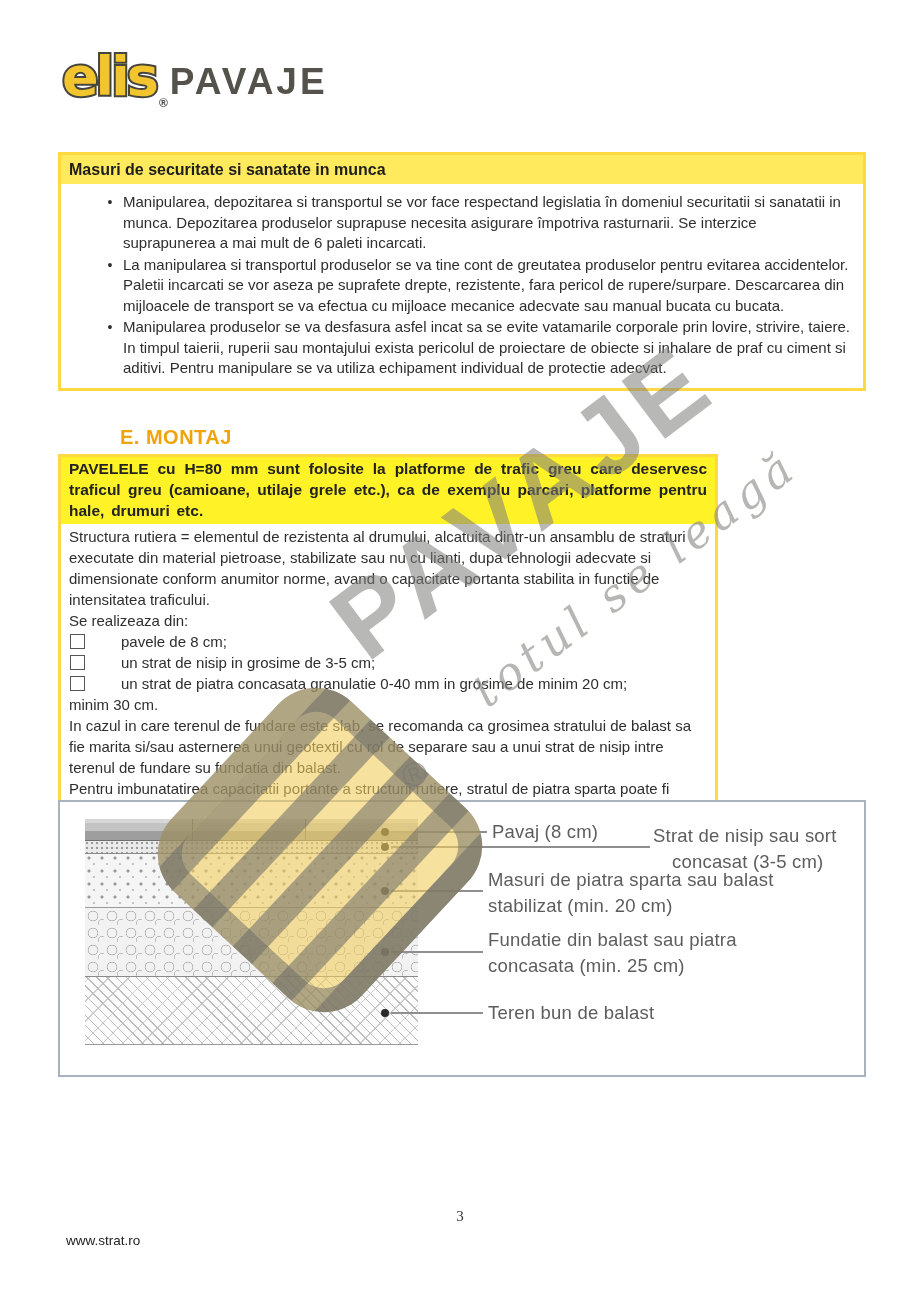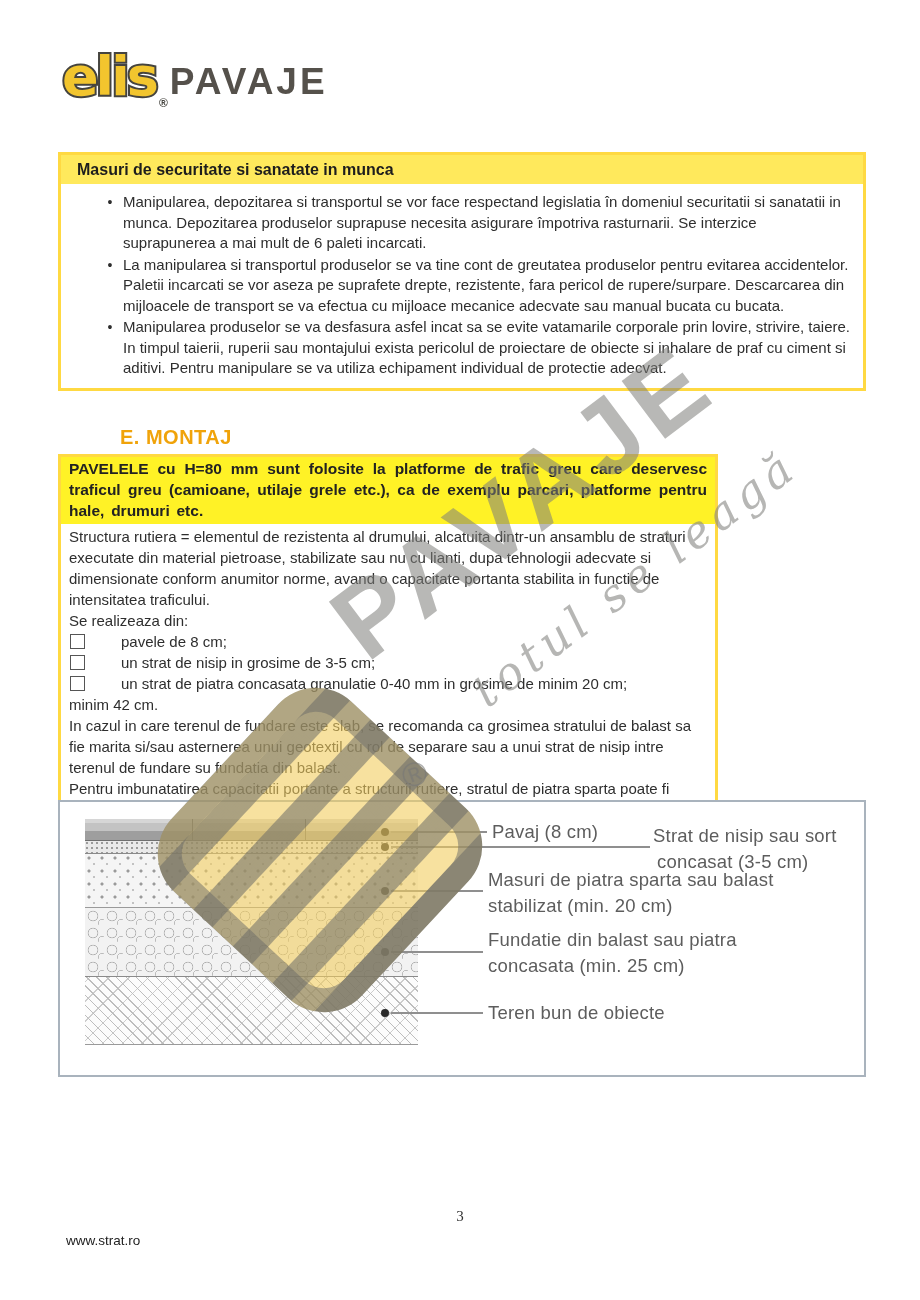--- a/index.html
+++ b/index.html
@@ -20,21 +20,21 @@
     font-size:37px;font-weight:bold;color:var(--logo_gray);
     letter-spacing:3px;margin:10px 0 0 14px;
   }
   
   .sec-box{
     position:absolute;left:58px;top:152px;width:808px;box-sizing:border-box;
     border:3px solid var(--accent_border);background:#fff;
   }
   .sec-title{
     background:var(--title_bar);font-weight:bold;font-size:16px;line-height:20px;
-    padding:5px 16px 4px;color:#1d1d1d;
+    padding:5px 8px 4px;color:#1d1d1d;
   }
   .sec-bullets{padding:7px 12px 9px 0;}
   .bullet-row{display:flex;font-size:15px;line-height:20.5px;margin-top:1px;}
   .bullet-dot{flex:0 0 26px;margin-left:36px;text-align:center;font-size:14px;}
   .bullet-text{flex:1;}
   
   .montaj-heading{
     position:absolute;left:120px;top:426px;font-size:20px;font-weight:bold;
     color:var(--montaj_heading);letter-spacing:0.5px;
   }
@@ -178,21 +178,21 @@
         </div>
 
         <div class="chk-row">
           <span class="chk-box"></span>
           <span>un strat de piatra concasata granulatie 0-40 mm in grosime de minim 20 cm;</span>
         </div>
 
 
         <div class="chk-row">
 
-          <span>minim 42 cm.</span>
+          <span>minim 30 cm.</span>
         </div>
 
     </div>
     <div>In cazul in care terenul de fundare este slab, se recomanda ca grosimea stratului de balast sa fie marita si/sau asternerea unui geotextil cu rol de separare sau a unui strat de nisip intre terenul de fundare su fundatia din balast.</div>
     <div>Pentru imbunatatirea capacitatii portante a structurii rutiere, stratul de piatra sparta poate fi inlocuit cu balast stabilizat cu ciment.</div>
   </div>
 </div>
 
 <div class="diagram-box"></div>
 
@@ -216,32 +216,32 @@
 <span class="leader-dot" style="left:381px;top:948px"></span>
 <span class="leader" style="left:391px;top:951px;width:92px"></span>
 <span class="leader-dot" style="left:381px;top:1009px"></span>
 <span class="leader" style="left:391px;top:1012px;width:92px"></span>
 
 <div class="dg-label" style="left:492px;top:819px">
   <div>Pavaj (8 cm)</div>
 </div>
 <div class="dg-label" style="left:653px;top:823px">
   <div>Strat de nisip sau sort</div>
-  <div style="margin-left:4px">concasat (3-5 cm)</div>
+  <div style="margin-left:19px">concasat (3-5 cm)</div>
 </div>
 <div class="dg-label" style="left:488px;top:867px">
   <div>Masuri de piatra sparta sau balast</div>
   <div>stabilizat (min. 20 cm)</div>
 </div>
 <div class="dg-label" style="left:488px;top:927px">
   <div>Fundatie din balast sau piatra</div>
   <div>concasata (min. 25 cm)</div>
 </div>
 <div class="dg-label" style="left:488px;top:1000px">
-  <div>Teren bun de obiecte</div>
+  <div>Teren bun de balast</div>
 </div>
 
 <div class="watermark">
   <div class="wm-icon"></div>
   <div class="wm-word">PAVAJE</div>
   <div class="wm-slogan">totul se leagă</div>
   <div class="wm-reg">®</div>
 </div>
 
 <div class="page-number">3</div>

